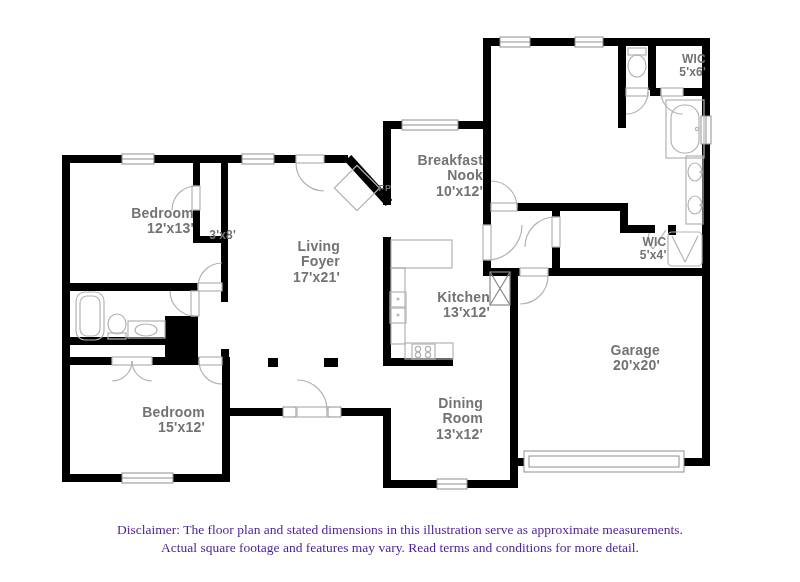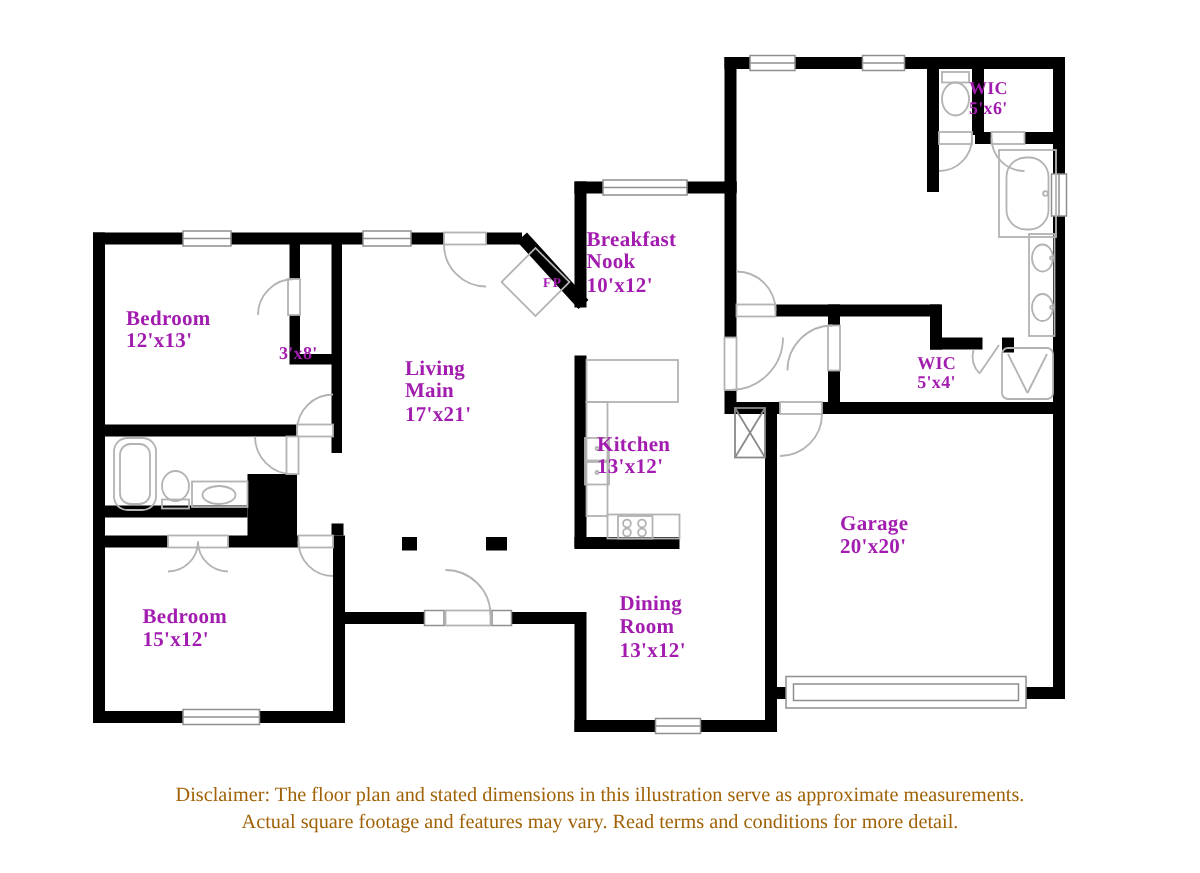--- a/index.html
+++ b/index.html
@@ -1,26 +1,26 @@
 <!DOCTYPE html>
 <html><head>
 <meta charset="utf-8">
 <style>
   html,body{margin:0;padding:0;background:#ffffff;}
   .page{position:relative;width:800px;height:582px;background:#ffffff;overflow:hidden;
         font-family:"DejaVu Serif", serif;}
   .plan-svg{position:absolute;left:0;top:0;}
-  .room-label{position:absolute;transform:translate(-50%,-50%);text-align:left;
-        font-family:Liberation Serif, serif;font-weight:bold;color:#a21caf;
+  .room-label{position:absolute;transform:translate(-50%,-50%);text-align:right;
+        font-family:Liberation Sans, sans-serif;font-weight:bold;color:#737373;
         font-size:14px;line-height:1.1;letter-spacing:0.2px;white-space:normal;}
   .room-label .dims{display:block;}
   .label-sm{font-size:12px;}
   .label-fp{font-size:9px;letter-spacing:1px;}
   .disclaimer{position:absolute;left:0;top:521px;width:800px;text-align:center;
-        font-family:"Liberation Serif", serif;font-size:13.5px;line-height:18px;color:#a16207;}
+        font-family:"Liberation Serif", serif;font-size:13.5px;line-height:18px;color:#4c1d95;}
 </style>
 </head>
 <body>
 
 <div class="page">
 
   <svg class="plan-svg" width="800" height="582" viewBox="0 0 800 582">
 
     <g fill="#000000" stroke="none">
 
@@ -262,21 +262,21 @@
   </div>
   <div class="room-label" style="left:139px;top:221px;width:110px;">
     <span>Bedroom</span>
     <span class="dims">12'x13'</span>
   </div>
   <div class="room-label label-sm" style="left:211px;top:196px;width:50px;margin-top:40px;">
     <span></span>
     <span class="dims">3'x8'</span>
   </div>
   <div class="room-label" style="left:305px;top:262px;width:70px;">
-    <span>Living Main</span>
+    <span>Living Foyer</span>
     <span class="dims">17'x21'</span>
   </div>
   <div class="room-label label-sm" style="left:639px;top:249px;width:55px;">
     <span>WIC</span>
     <span class="dims">5'x4'</span>
   </div>
   <div class="room-label" style="left:444px;top:305px;width:92px;">
     <span>Kitchen</span>
     <span class="dims">13'x12'</span>
   </div>

